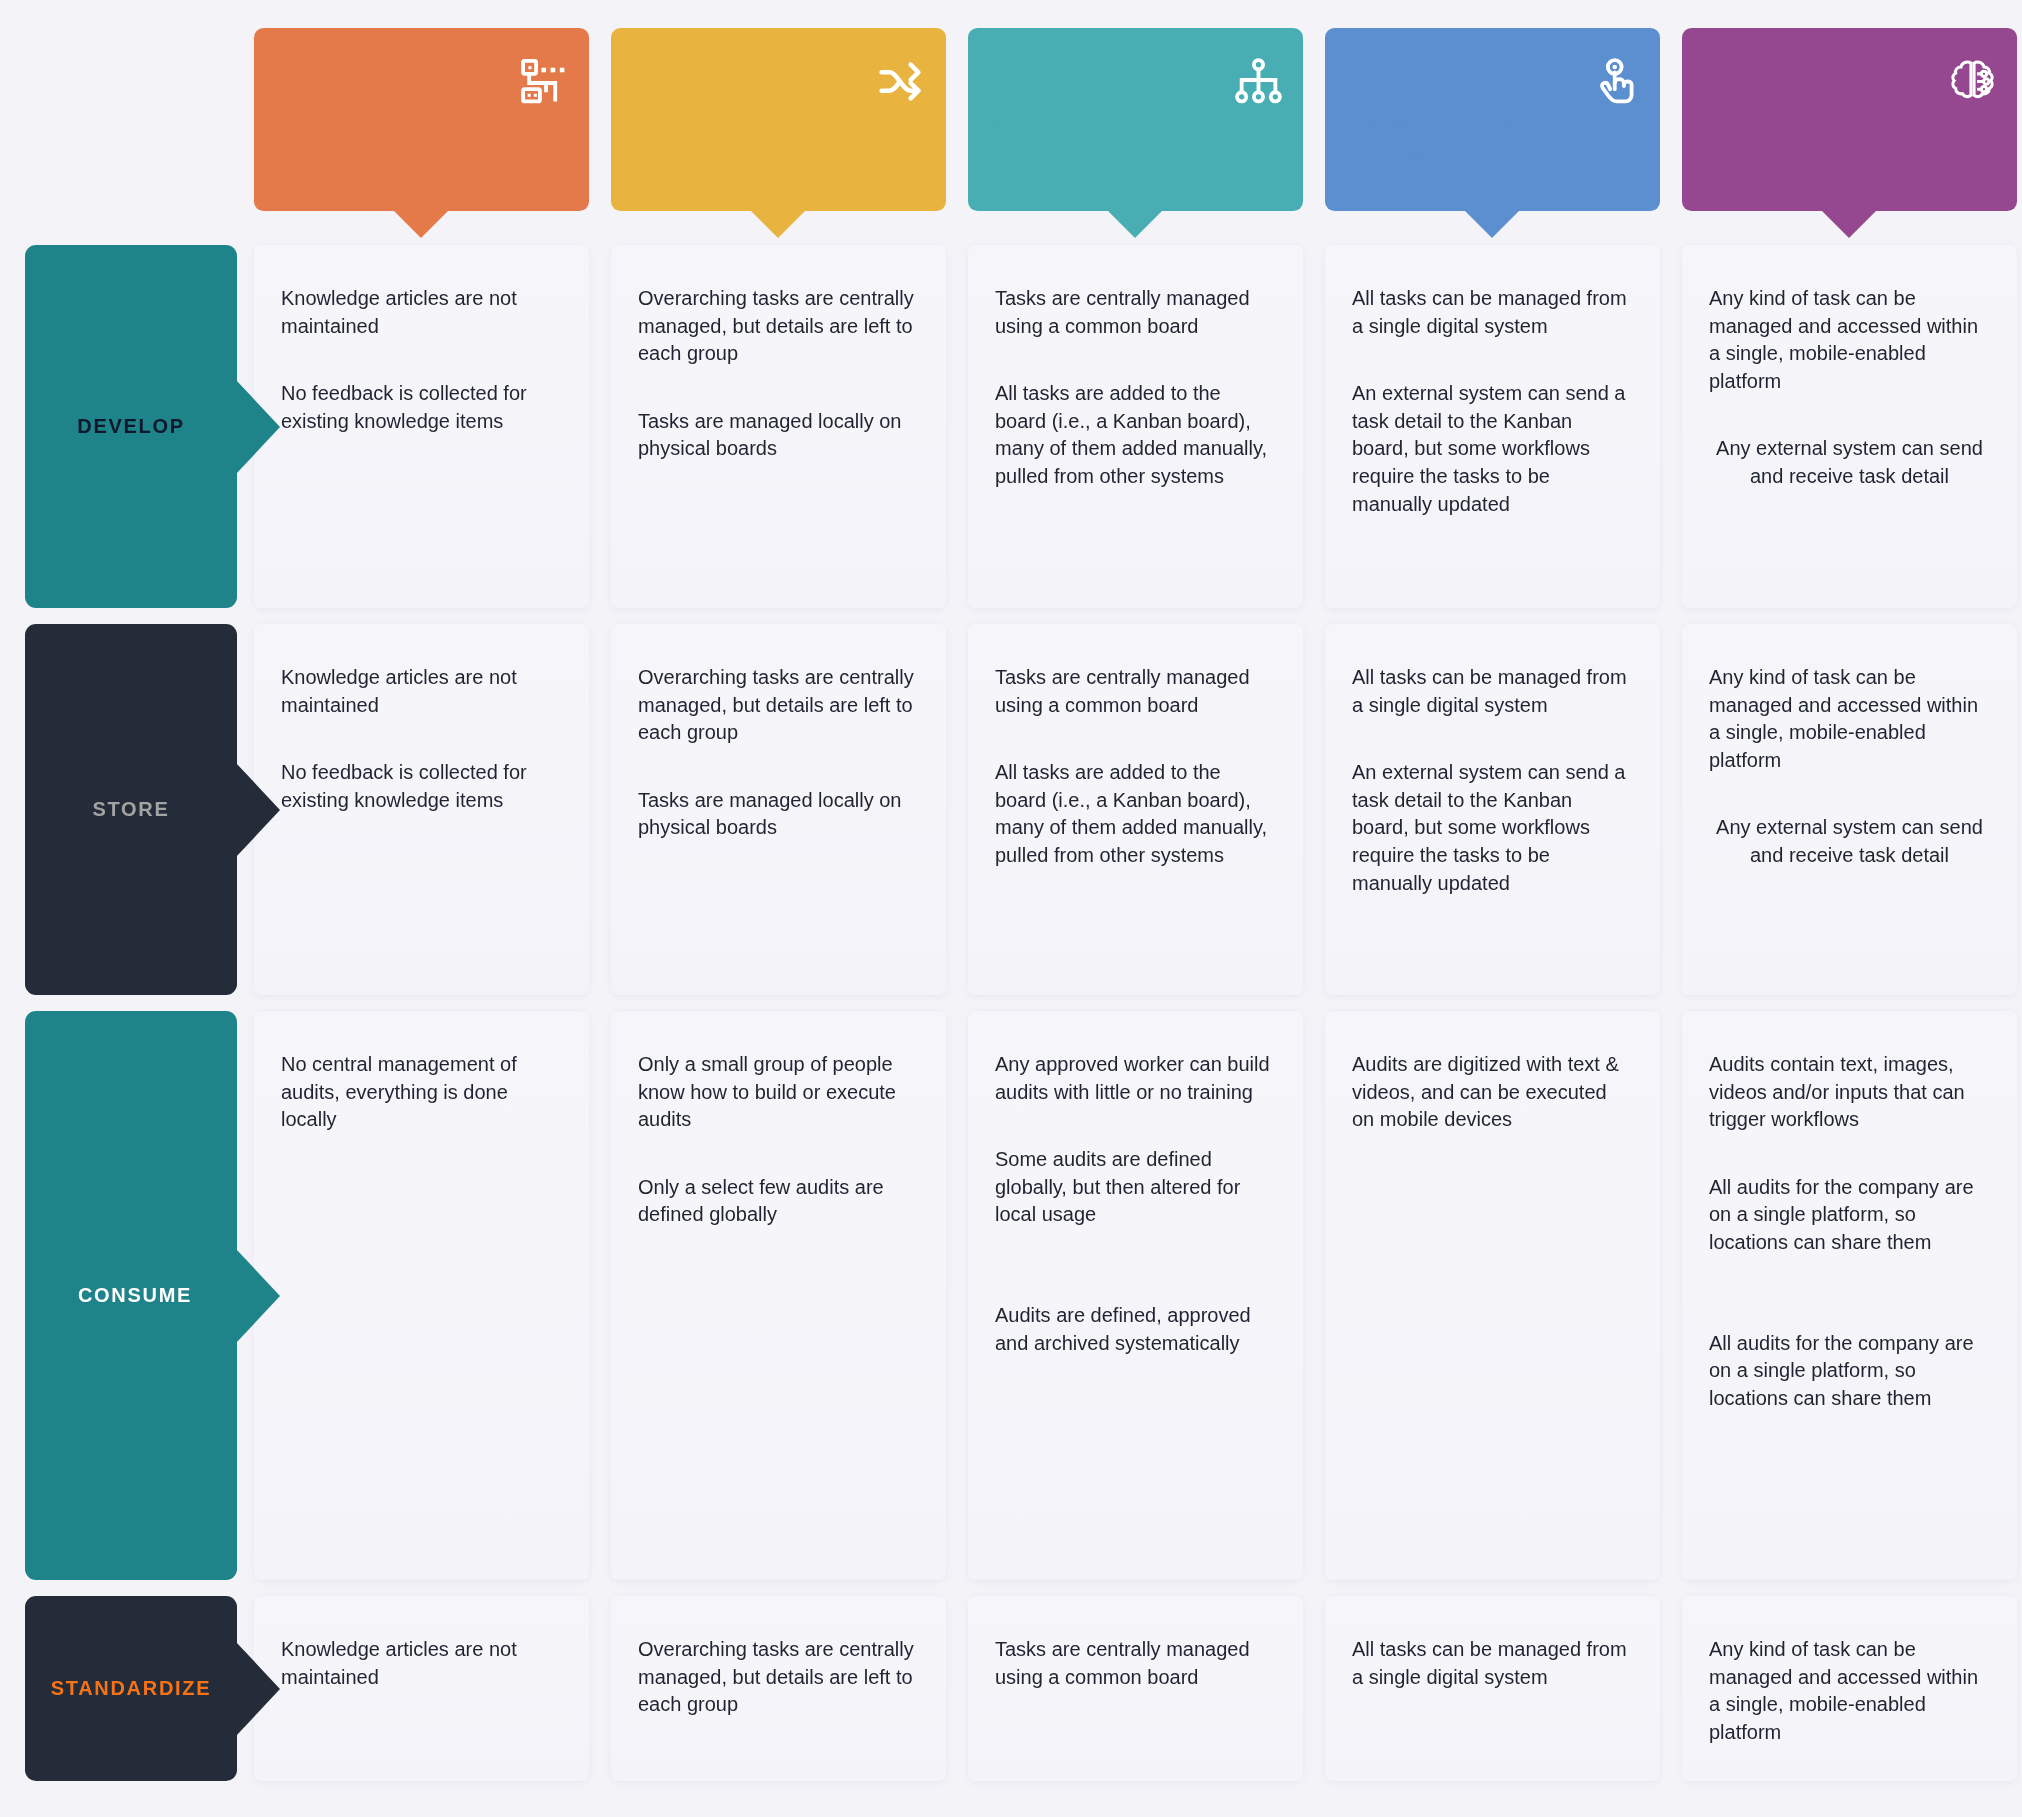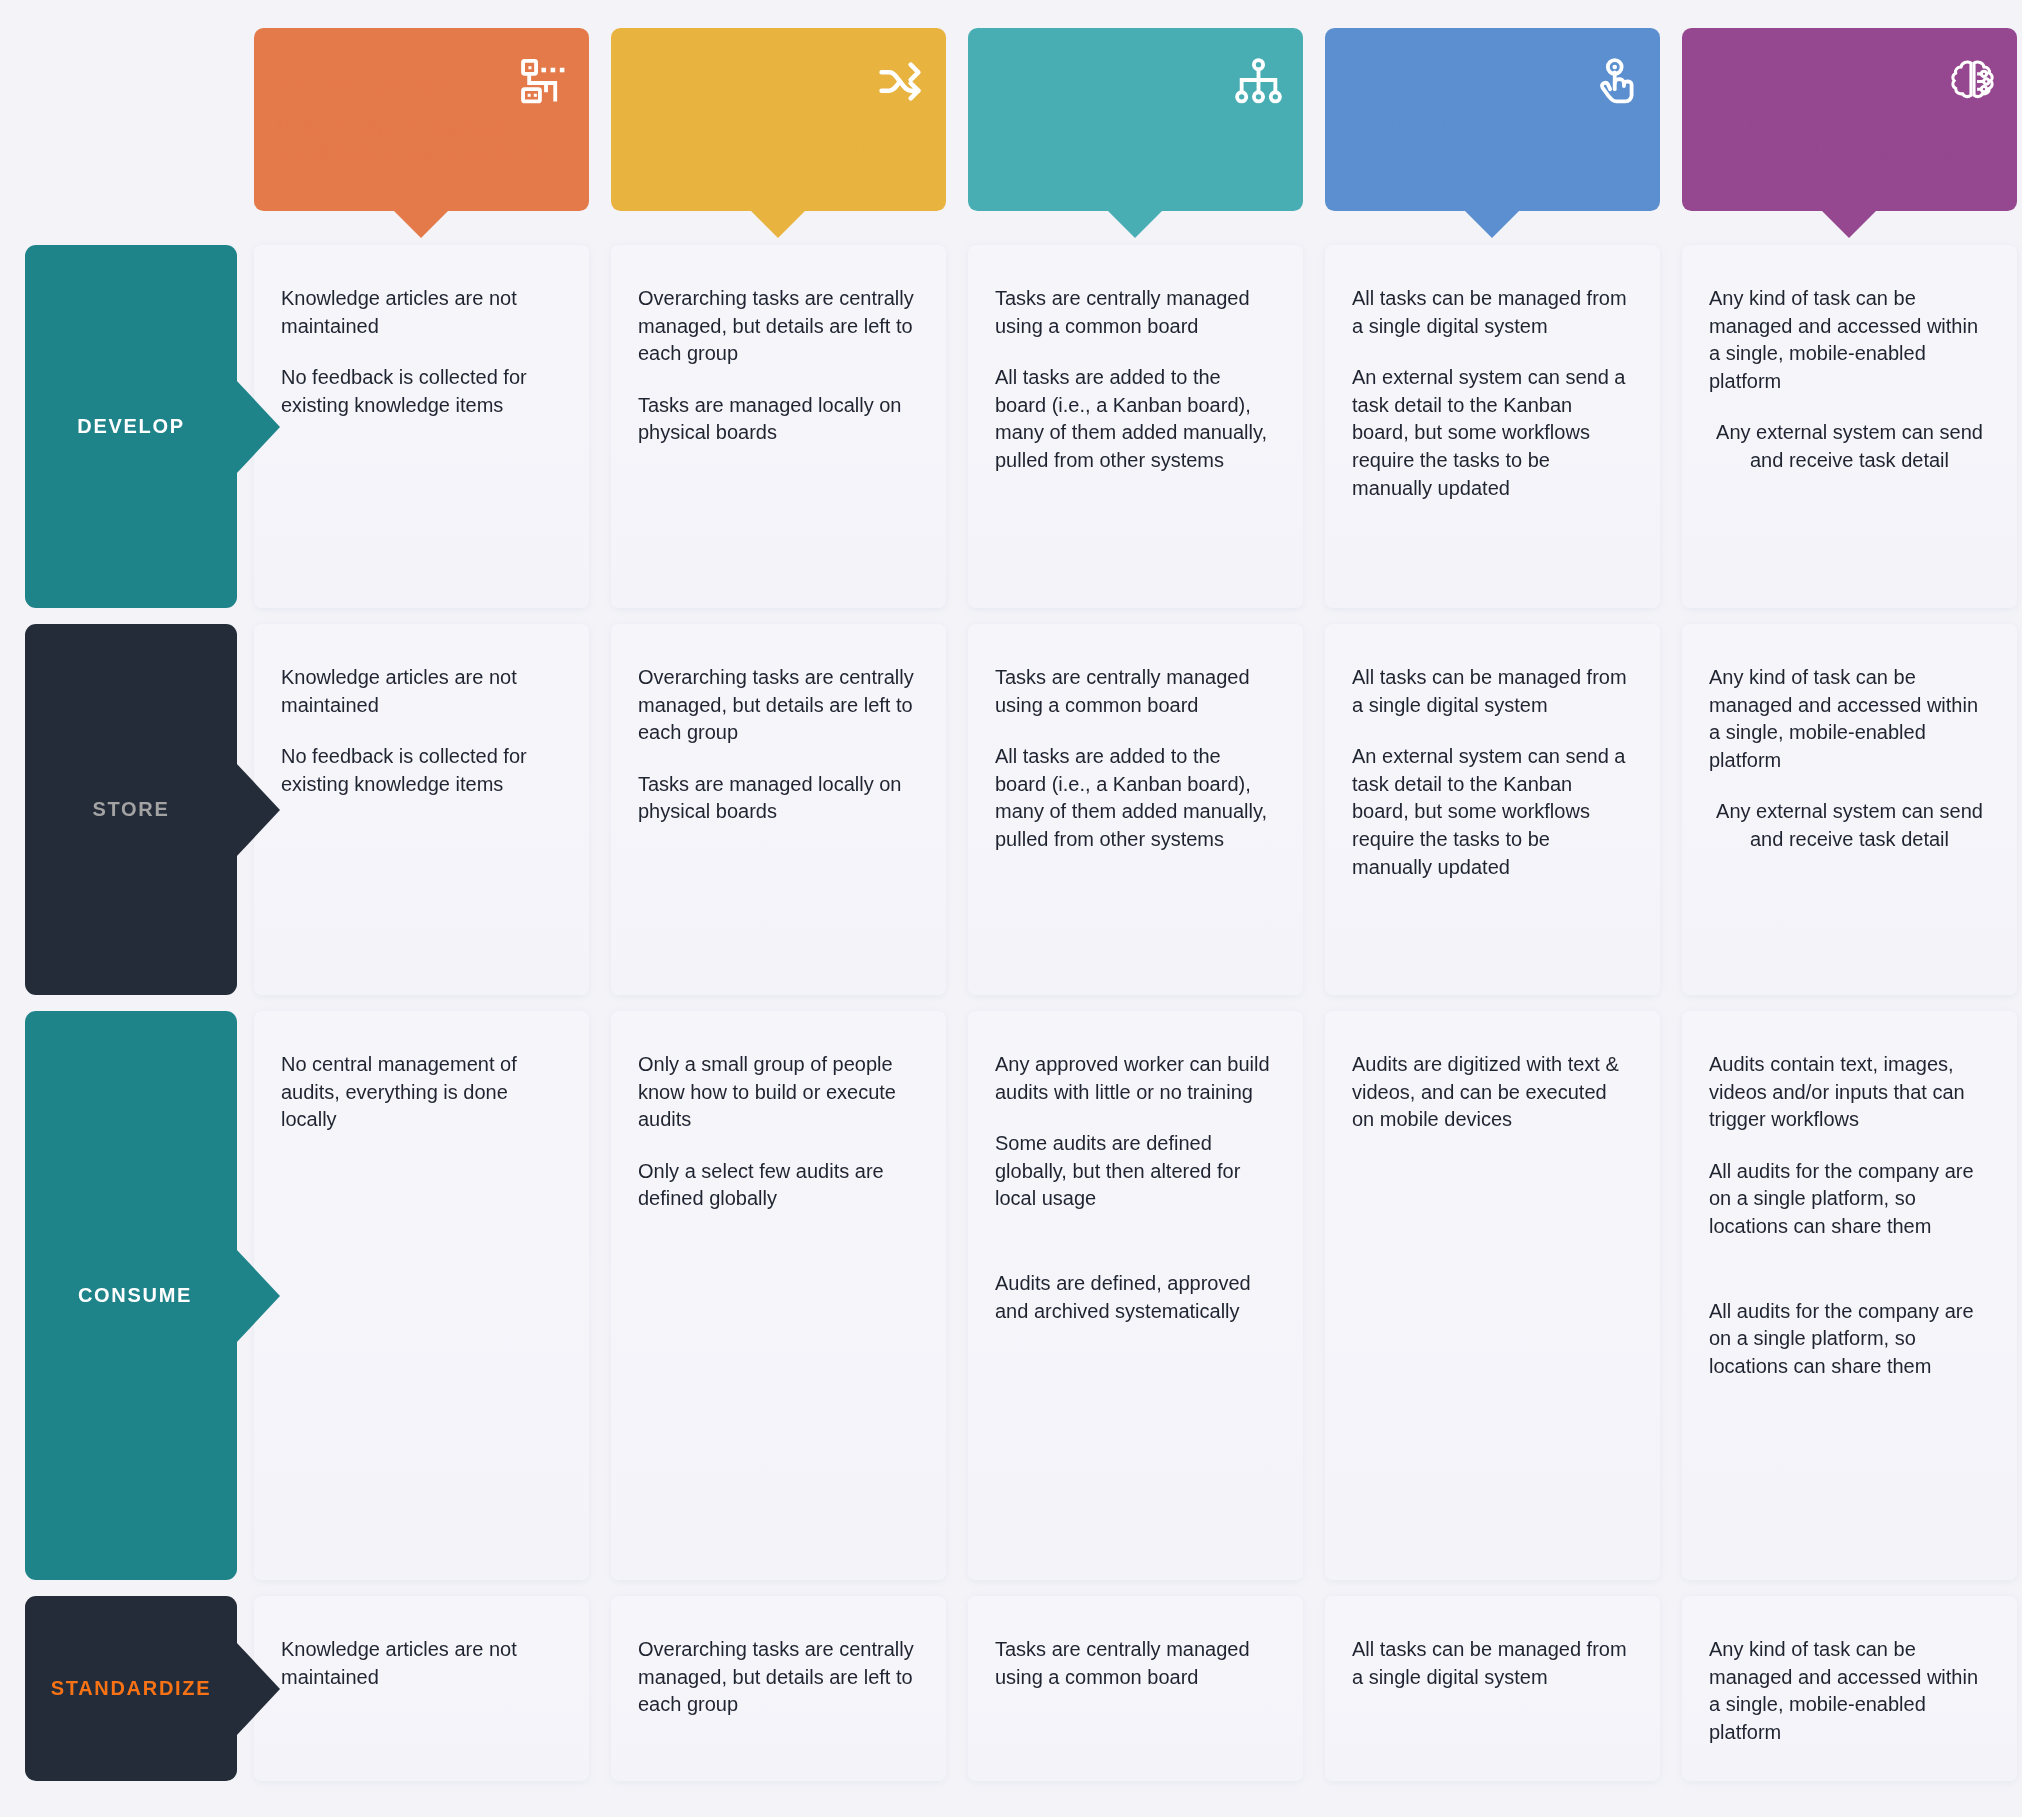--- a/index.html
+++ b/index.html
@@ -109,21 +109,21 @@
   
   .cell-slot { padding: 8px 11px; }
   .cell {
     height: 100%;
     border-radius: 8px;
     background: linear-gradient(180deg, #f6f6fa 0%, #f3f3f9 100%);
     box-shadow: 0 1.6px 8px rgba(120,130,190,0.10);
     padding: 40px 27px 27px 27px;
     display: flex;
     flex-direction: column;
-    gap: 0px;
+    gap: 16px;
   }
   .bullet {
     font-size: 20px;
     line-height: 1.38;
     color: #1f2430;
     font-weight: 400;
   }
   .bullet.b2 { margin-top: 24px; }
   .bullet.b3 { margin-top: 52px; }
   .cell.rows3 .bullet.b2 { }
@@ -218,21 +218,21 @@
       <path d="M38 22h5M38 32h8M38 42h5"></path>
     </svg>
           </span>
           <div class="hdr-title">INTELLIGENT</div>
           <div class="hdr-desc">Knowledge is managed at the company level  (al plants) in one repository</div>
           <span class="pointer"></span>
         </div>
       </div>
       <div class="rowlabel-slot">
         <div class="rowlabel" style="background: rgb(31, 131, 138); color: rgb(31, 131, 138);">
-          <span style="color: #ffffff;">DEVELOP</span>
+          <span style="color: #0f172a;">DEVELOP</span>
           <span class="arrow"></span>
         </div>
       </div>
       <div class="cell-slot">
         <div class="cell">
           <div class="bullet b1">Knowledge articles are not maintained</div>
           <div class="bullet b2">No feedback is collected for existing knowledge items</div>
         </div>
       </div>
       <div class="cell-slot">

